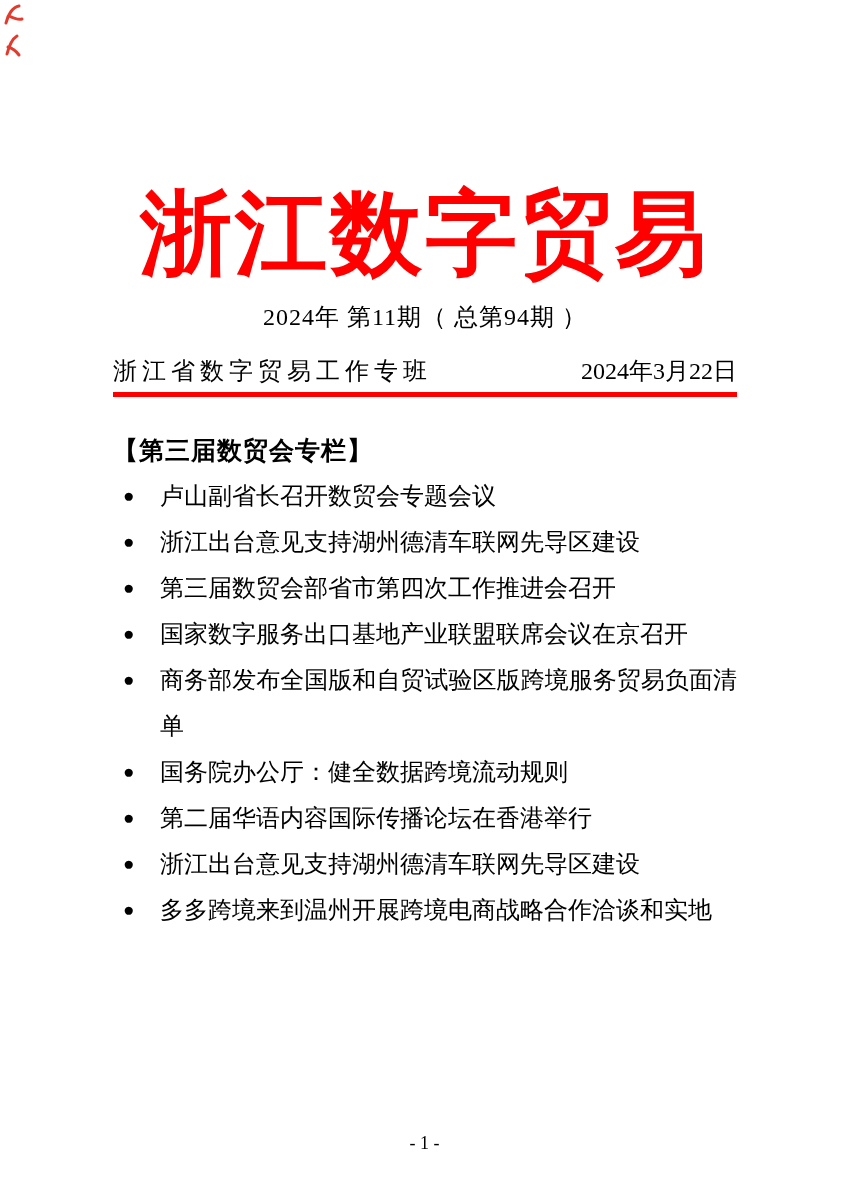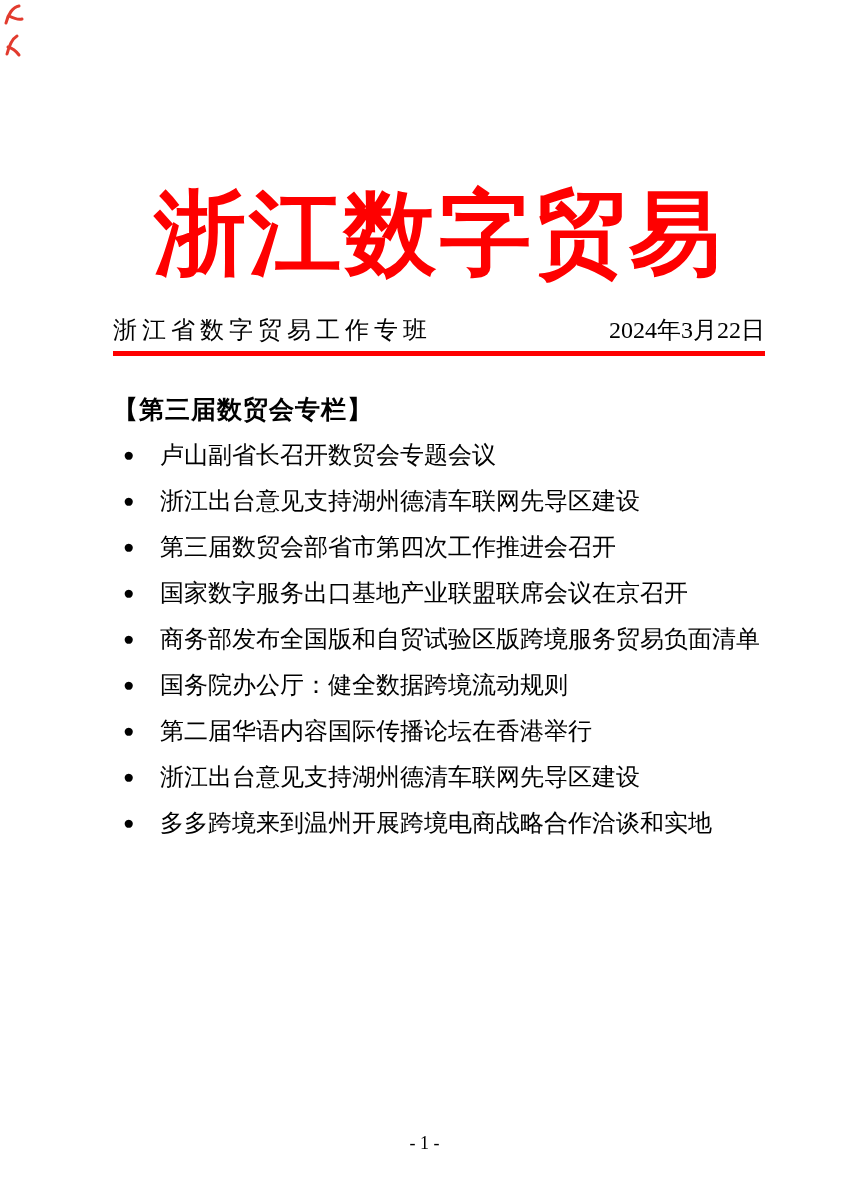--- a/index.html
+++ b/index.html
@@ -2,21 +2,21 @@
 <html><head>
 <meta charset="utf-8">
 <style>
   * { margin:0; padding:0; box-sizing:border-box; }
   html,body { background:#8a8a8a; }
   .page {
     position:relative;
     width:849px; height:1200px;
     margin:0 auto;
     background:#ffffff;
-    padding:0 84px 0 113px;
+    padding:0 112px 0 113px;
     overflow:hidden;
     font-family:"Liberation Serif","DejaVu Serif",serif;
     color:#000;
   }
   .corner-marks { position:absolute; left:3px; top:2px; }
   .masthead-title {
     margin-top:188px;
     font-size:92px; line-height:92px;
     font-weight:bold;
     color:#fe0000;
@@ -31,21 +31,21 @@
     text-align:center;
     letter-spacing:1px;
   }
   .issue-line {
     margin-top:24px;
     font-size:24px; line-height:26px;
     text-align:center;
     letter-spacing:1px;
   }
   .header-row {
-    margin-top:36px;
+    margin-top:27px;
     display:flex; justify-content:space-between; align-items:baseline;
     font-size:24px; line-height:28px;gap:14px;
   }
   .publisher { letter-spacing:5px; }
   .issue-date { letter-spacing:0; }
   .rule {
     margin-top:7px;
     height:5px;
     background:#fe0000;
   }
@@ -86,20 +86,21 @@
 <div class="page">
 
   <svg class="corner-marks" width="26" height="60" viewBox="0 0 26 60" fill="none">
     <path d="M3 21 C5 12, 10 5, 16 4 M6 14 C10 16, 15 18, 19 17" stroke-width="3" stroke-linecap="round" stroke="#e23b2e"></path>
     <path d="M4 52 C6 44, 9 37, 14 34 M5 45 C9 46, 13 49, 16 53" stroke-width="3" stroke-linecap="round" stroke="#e23b2e"></path>
   </svg>
 
   <div class="masthead-title">浙江数字贸易</div>
 
 
+  <div class="issue-line">2024年 第11期（ 总第94期 ）</div>
 
   <div class="header-row">
     <span class="publisher">浙江省数字贸易工作专班</span>
     <span class="issue-date">2024年3月22日</span>
   </div>
 
   <div class="rule"></div>
 
   <div class="section-header first">【第三届数贸会专栏】</div>
 

